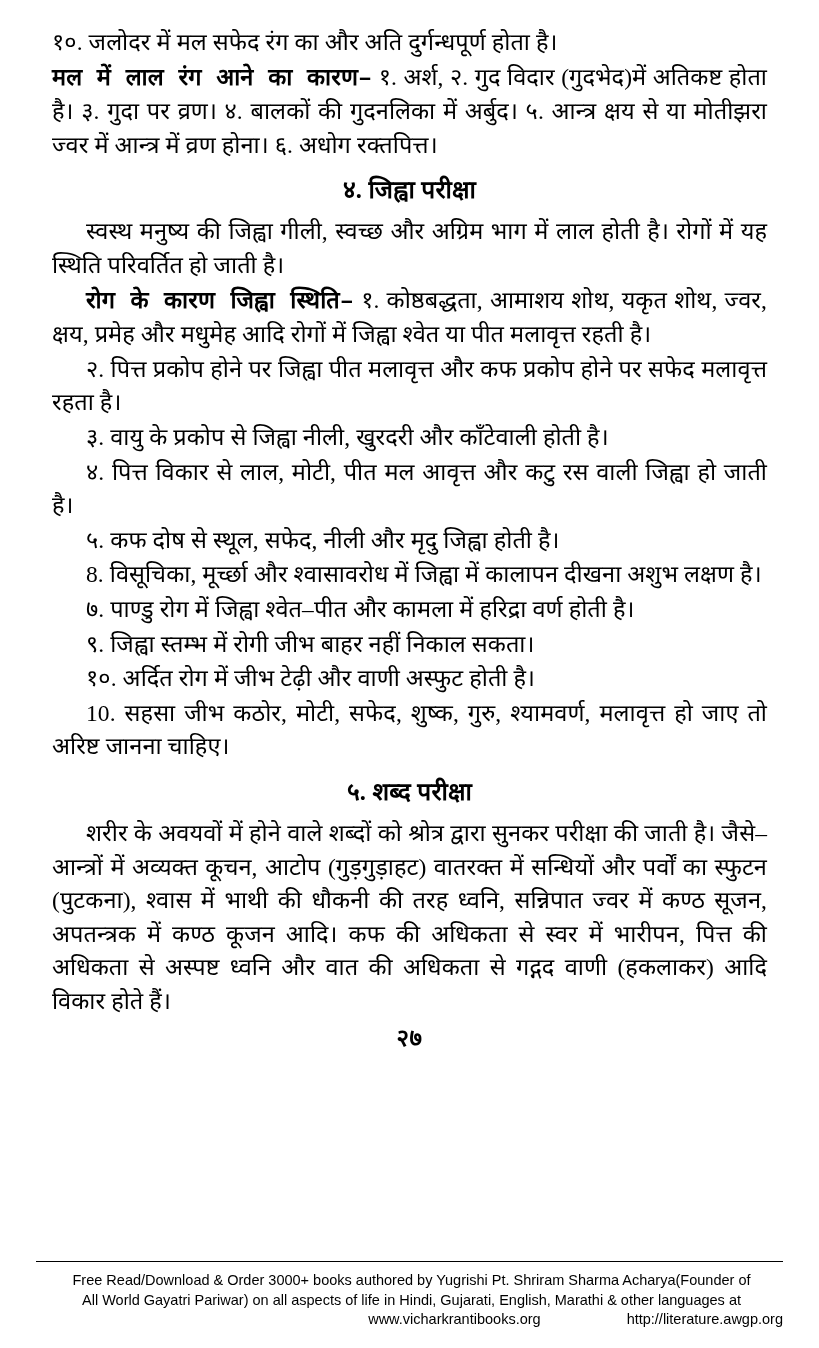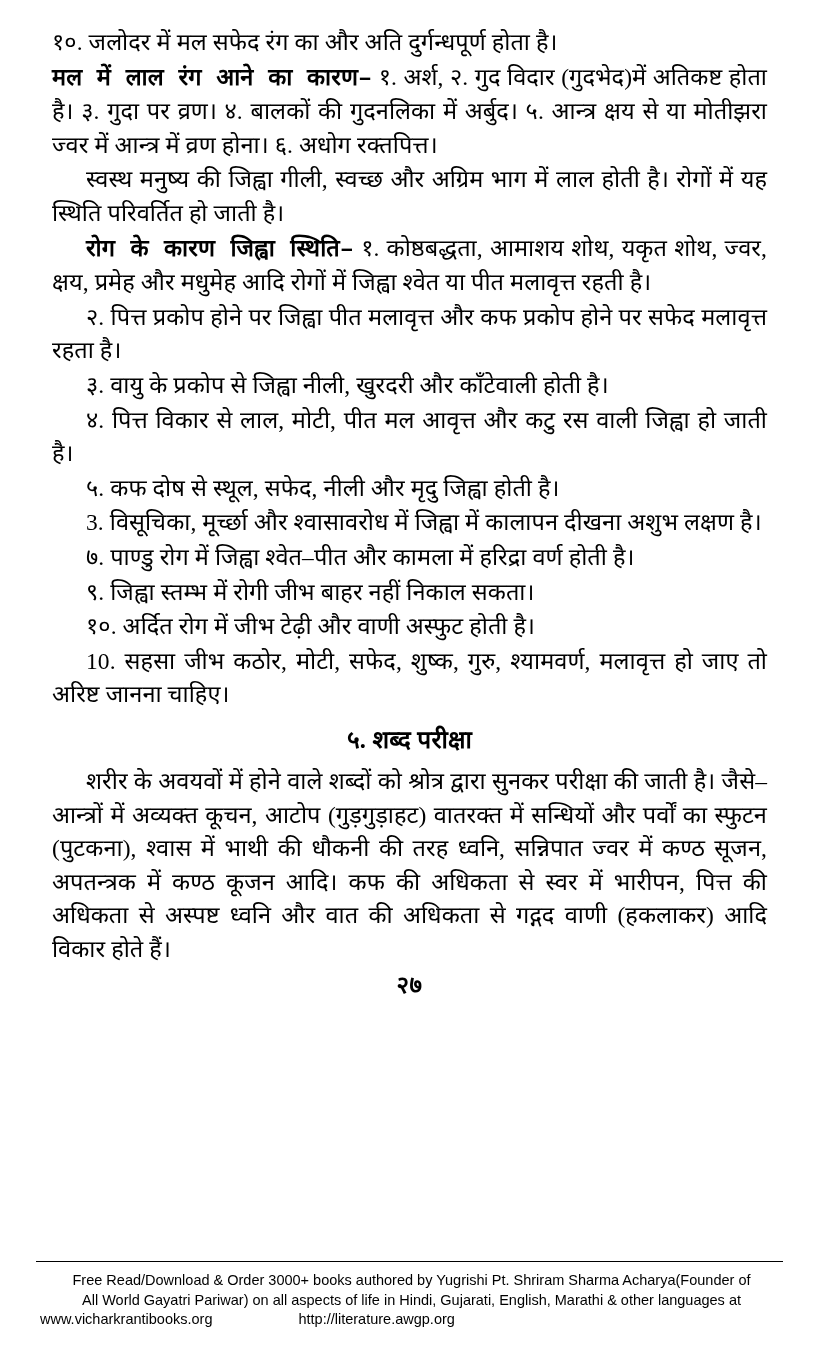--- a/index.html
+++ b/index.html
@@ -66,53 +66,54 @@
     right: 36px;
     bottom: 18px;
     text-align: center;
     font-family: "Liberation Sans", sans-serif;
     font-size: 14.5px;
     line-height: 1.35;
     color: #000;
   }
   .footer-links {
     display: flex;
-    justify-content: flex-start;
+    justify-content: flex-end;
     gap: 86px;
   }
   .footer a {
     color: #000;
     text-decoration: none;
   }
 </style>
 </head>
 <body>
 
 <div class="page">
 
   <div class="body-text">
 
     <p class="para noindent"><span>१०. जलोदर में मल सफेद रंग का और अति दुर्गन्धपूर्ण होता है।</span></p>
 
     <p class="para noindent"><span class="bold-run">मल में लाल रंग आने का कारण–</span><span> १. अर्श, २. गुद विदार (गुदभेद)में अतिकष्ट होता है। ३. गुदा पर व्रण। ४. बालकों की गुदनलिका में अर्बुद। ५. आन्त्र क्षय से या मोतीझरा ज्वर में आन्त्र में व्रण होना। ६. अधोग रक्तपित्त।</span></p>
 
+    <div class="heading"><span>४. जिह्वा परीक्षा</span></div>
 
     <p class="para"><span>स्वस्थ मनुष्य की जिह्वा गीली, स्वच्छ और अग्रिम भाग में लाल होती है। रोगों में यह स्थिति परिवर्तित हो जाती है।</span></p>
 
     <p class="para"><span class="bold-run">रोग के कारण जिह्वा स्थिति–</span><span> १. कोष्ठबद्धता, आमाशय शोथ, यकृत शोथ, ज्वर, क्षय, प्रमेह और मधुमेह आदि रोगों में जिह्वा श्वेत या पीत मलावृत्त रहती है।</span></p>
 
     <p class="para"><span>२. पित्त प्रकोप होने पर जिह्वा पीत मलावृत्त और कफ प्रकोप होने पर सफेद मलावृत्त रहता है।</span></p>
 
     <p class="para"><span>३. वायु के प्रकोप से जिह्वा नीली, खुरदरी और काँटेवाली होती है।</span></p>
 
     <p class="para"><span>४. पित्त विकार से लाल, मोटी, पीत मल आवृत्त और कटु रस वाली जिह्वा हो जाती है।</span></p>
 
     <p class="para"><span>५. कफ दोष से स्थूल, सफेद, नीली और मृदु जिह्वा होती है।</span></p>
 
-    <p class="para"><span>3. विसूचिका, मूर्च्छा और श्वासावरोध में जिह्वा में कालापन दीखना अशुभ लक्षण है।</span></p>
+    <p class="para"><span>8. विसूचिका, मूर्च्छा और श्वासावरोध में जिह्वा में कालापन दीखना अशुभ लक्षण है।</span></p>
 
     <p class="para"><span>७. पाण्डु रोग में जिह्वा श्वेत–पीत और कामला में हरिद्रा वर्ण होती है।</span></p>
 
 
     <p class="para"><span>९. जिह्वा स्तम्भ में रोगी जीभ बाहर नहीं निकाल सकता।</span></p>
 
     <p class="para"><span>१०. अर्दित रोग में जीभ टेढ़ी और वाणी अस्फुट होती है।</span></p>
 
     <p class="para"><span>10. सहसा जीभ कठोर, मोटी, सफेद, शुष्क, गुरु, श्यामवर्ण, मलावृत्त हो जाए तो अरिष्ट जानना चाहिए।</span></p>
 

